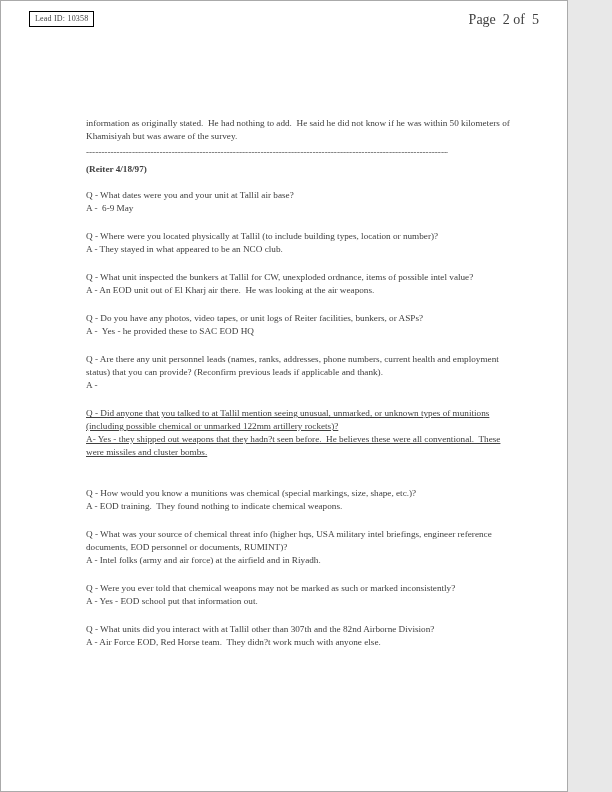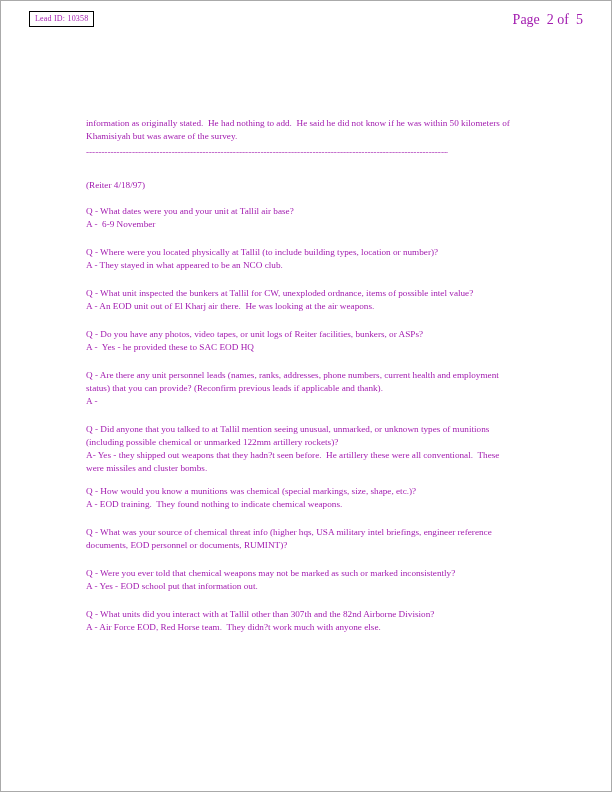--- a/index.html
+++ b/index.html
@@ -1,25 +1,25 @@
 <!DOCTYPE html>
 <html><head>
 <meta charset="utf-8">
 <style>
   * { margin: 0; padding: 0; box-sizing: border-box; }
   html, body { background: #e8e8e8; }
   body { display: block; }
   .page {
     position: relative;
-    width: 612px;
+    width: 568px;
     height: 792px;
     background: #ffffff;
     border: 1px solid #aaaaaa;
     font-family: "Liberation Serif", "DejaVu Serif", serif;
-    color: #a21caf;
+    color: #404040;
     overflow: hidden;
   }
   .lead-id-box {
     position: absolute;
     left: 28px;
     top: 10px;
     border: 1px solid #000000;
     padding: 2px 5px 3px 5px;
     font-size: 8px;
     line-height: 9px;
@@ -44,23 +44,23 @@
   }
   .para, .q, .a, .source { white-space: pre-wrap; }
   .divider {
     margin-top: 3px;
     white-space: nowrap;
     overflow: hidden;
     width: 362px;
     height: 13px;
     line-height: 13px;
   }
-  .source { margin-top: 20px; margin-bottom: 13px; }
+  .source { margin-top: 4px; margin-bottom: 13px; font-weight: bold; }
   .qa { margin-bottom: 15px; }
-  .qa.gap-after { margin-bottom: 10px; }
+  .qa.gap-after { margin-bottom: 28px; text-decoration: underline; }
 </style>
 </head>
 <body>
 
 <div class="page">
 
   <div class="lead-id-box">
     <span>Lead ID: 10358</span>
   </div>
 
@@ -72,21 +72,21 @@
 Khamisiyah but was aware of the survey.</p>
 
     <div class="divider">------------------------------------------------------------------------------------------------------------------------------------------------</div>
 
     <p class="source">(Reiter 4/18/97)</p>
 
     <div class="qa-list">
 
       <div class="qa">
         <p class="q">Q - What dates were you and your unit at Tallil air base?</p>
-        <p class="a">A -  6-9 November</p>
+        <p class="a">A -  6-9 May</p>
       </div>
 
       <div class="qa">
         <p class="q">Q - Where were you located physically at Tallil (to include building types, location or number)?</p>
         <p class="a">A - They stayed in what appeared to be an NCO club.</p>
       </div>
 
       <div class="qa">
         <p class="q">Q - What unit inspected the bunkers at Tallil for CW, unexploded ordnance, items of possible intel value?</p>
         <p class="a">A - An EOD unit out of El Kharj air there.  He was looking at the air weapons.</p>
@@ -100,32 +100,33 @@
 
       <div class="qa">
         <p class="q">Q - Are there any unit personnel leads (names, ranks, addresses, phone numbers, current health and employment
 status) that you can provide? (Reconfirm previous leads if applicable and thank).</p>
         <p class="a">A -</p>
       </div>
 
       <div class="qa gap-after">
         <p class="q">Q - Did anyone that you talked to at Tallil mention seeing unusual, unmarked, or unknown types of munitions
 (including possible chemical or unmarked 122mm artillery rockets)?</p>
-        <p class="a">A- Yes - they shipped out weapons that they hadn?t seen before.  He artillery these were all conventional.  These
+        <p class="a">A- Yes - they shipped out weapons that they hadn?t seen before.  He believes these were all conventional.  These
 were missiles and cluster bombs.</p>
       </div>
 
       <div class="qa">
         <p class="q">Q - How would you know a munitions was chemical (special markings, size, shape, etc.)?</p>
         <p class="a">A - EOD training.  They found nothing to indicate chemical weapons.</p>
       </div>
 
       <div class="qa">
         <p class="q">Q - What was your source of chemical threat info (higher hqs, USA military intel briefings, engineer reference
 documents, EOD personnel or documents, RUMINT)?</p>
+        <p class="a">A - Intel folks (army and air force) at the airfield and in Riyadh.</p>
       </div>
 
       <div class="qa">
         <p class="q">Q - Were you ever told that chemical weapons may not be marked as such or marked inconsistently?</p>
         <p class="a">A - Yes - EOD school put that information out.</p>
       </div>
 
       <div class="qa">
         <p class="q">Q - What units did you interact with at Tallil other than 307th and the 82nd Airborne Division?</p>
         <p class="a">A - Air Force EOD, Red Horse team.  They didn?t work much with anyone else.</p>

